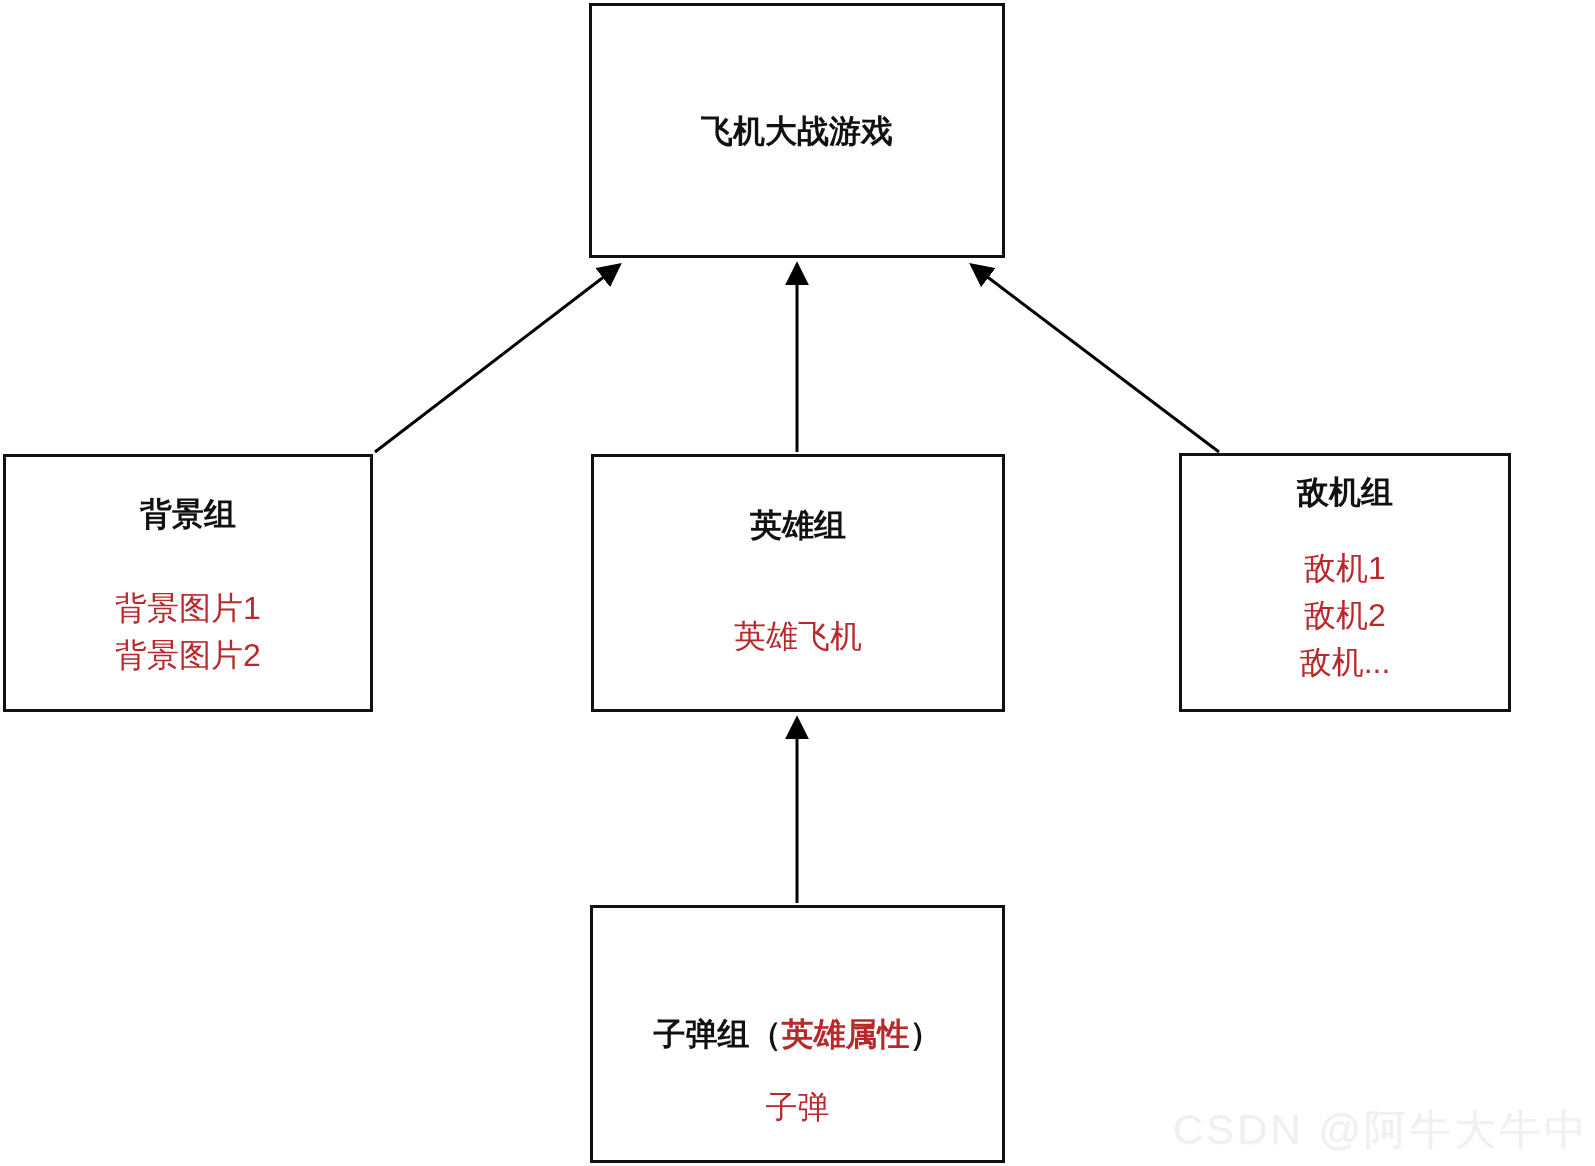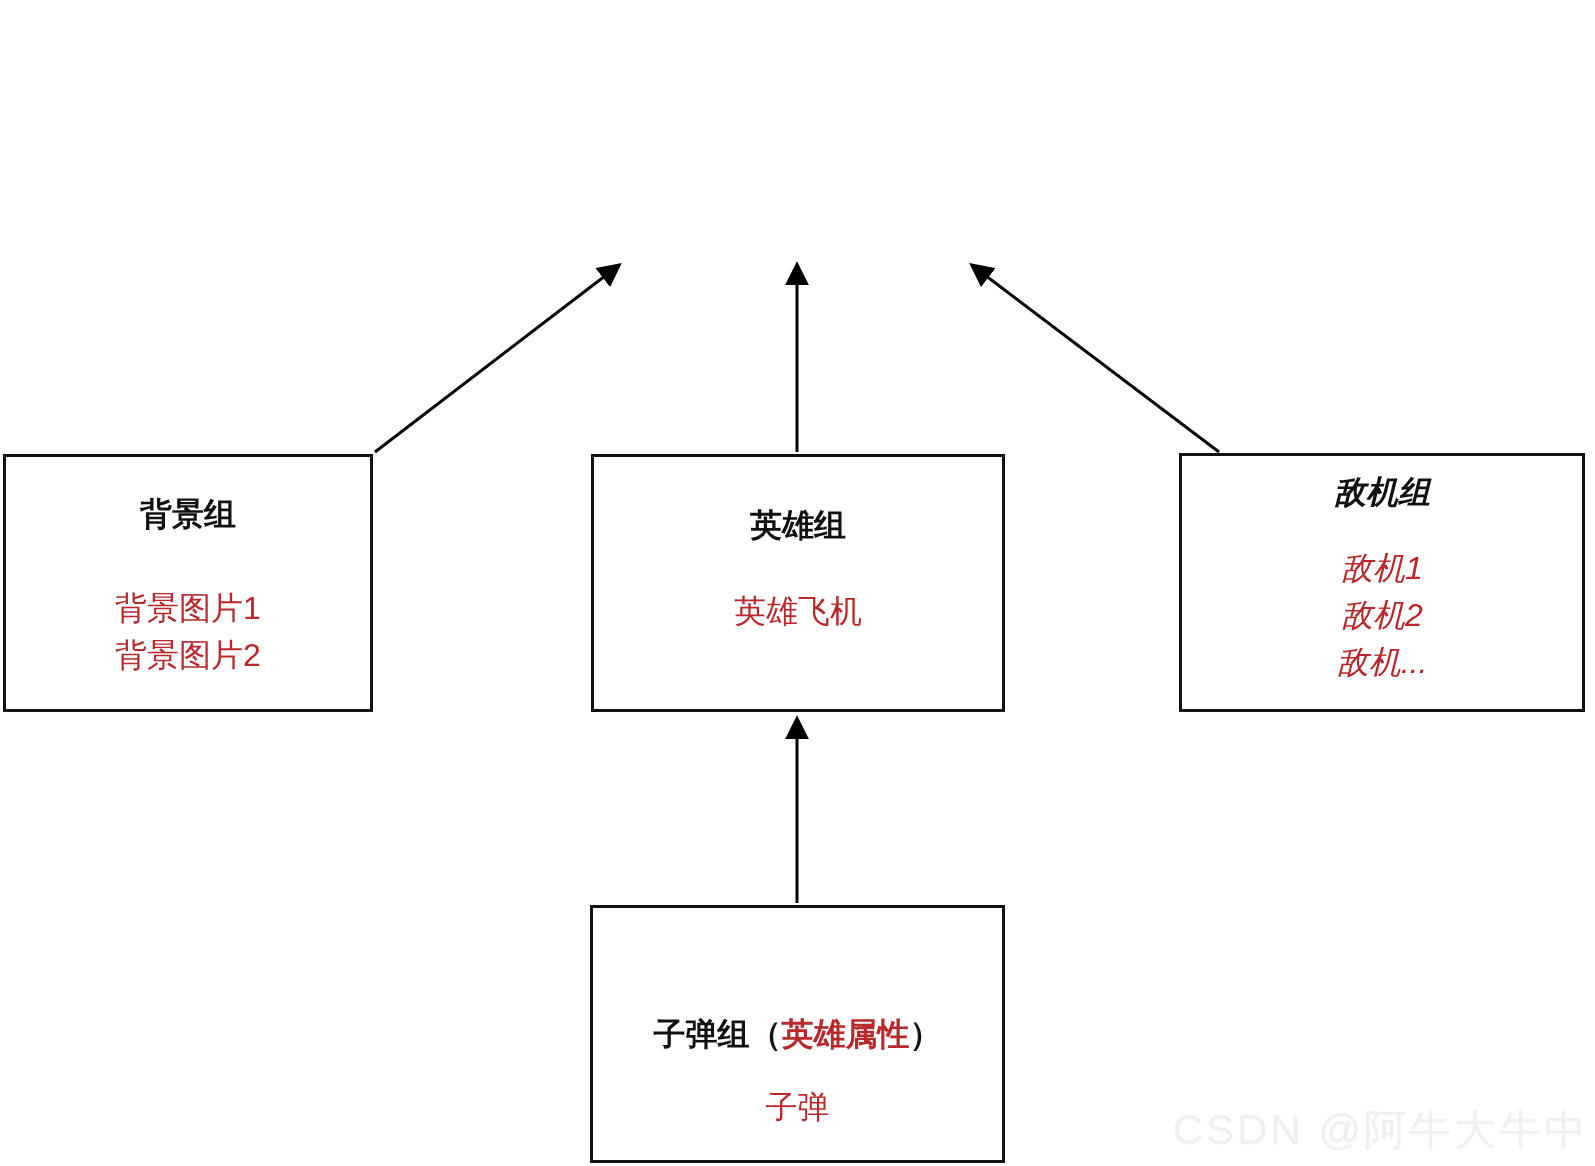--- a/index.html
+++ b/index.html
@@ -54,22 +54,22 @@
     white-space: nowrap;
   }
   .title .hl {
     color: var(--red);
   }
   
   .node-game   { left: 589px;  top: 3px;   width: 416px; height: 255px; justify-content: center; }
   .node-bg     { left: 3px;    top: 454px; width: 370px; height: 258px; padding-top: 39px; }
   .node-bg .items     { margin-top: 53px; }
   .node-hero   { left: 591px;  top: 454px; width: 414px; height: 258px; padding-top: 50px; }
-  .node-hero .items   { margin-top: 45px; }
-  .node-enemy  { left: 1179px; top: 453px; width: 406px; height: 259px; padding-top: 18px; font-style: italic; }
+  .node-hero .items   { margin-top: 70px; }
+  .node-enemy  { left: 1179px; top: 453px; width: 332px; height: 259px; padding-top: 18px; }
   .node-enemy .items  { margin-top: 35px; }
   .node-bullet { left: 590px;  top: 905px; width: 415px; height: 258px; padding-top: 108px; }
   .node-bullet .items { margin-top: 32px; }
 
   .watermark {
     position: absolute;
     right: 6px;
     bottom: 8px;
     font-size: 42px;
     letter-spacing: 3px;
@@ -89,20 +89,23 @@
       <marker id="ah" viewBox="0 0 10 10" refX="8" refY="5" markerWidth="8" markerHeight="8" orient="auto-start-reverse">
         <path d="M0,0 L10,5 L0,10 z" fill="#000000"></path>
       </marker>
     </defs>
     <line x1="375" y1="452" x2="618" y2="266" stroke="#000000" stroke-width="3" marker-end="url(#ah)"></line>
     <line x1="797" y1="452" x2="797" y2="266" stroke="#000000" stroke-width="3" marker-end="url(#ah)"></line>
     <line x1="1219" y1="452" x2="973" y2="266" stroke="#000000" stroke-width="3" marker-end="url(#ah)"></line>
     <line x1="797" y1="903" x2="797" y2="720" stroke="#000000" stroke-width="3" marker-end="url(#ah)"></line>
   </svg>
 
+  <div class="node node-game">
+    <div class="title">飞机大战游戏</div>
+  </div>
 
   <div class="node node-bg">
     <div class="title">背景组</div>
     <div class="items">
       <div class="item">背景图片1</div>
       <div class="item">背景图片2</div>
     </div>
   </div>
 
   <div class="node node-hero">

